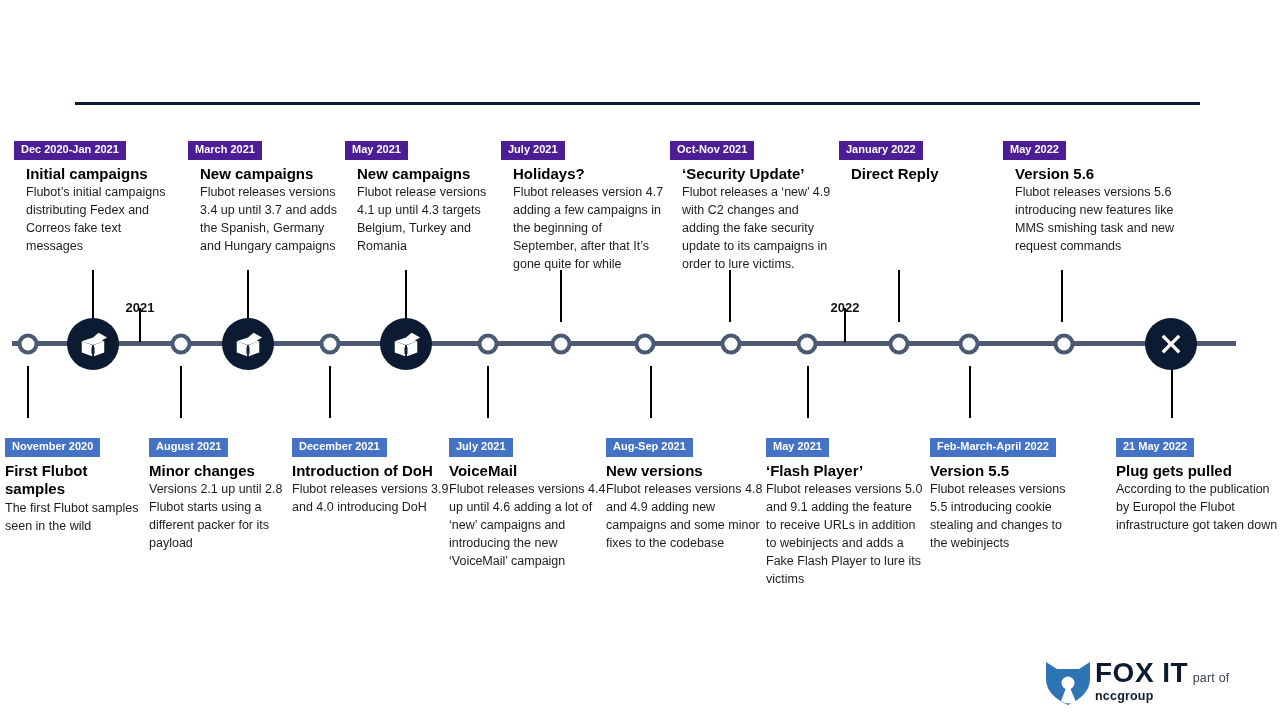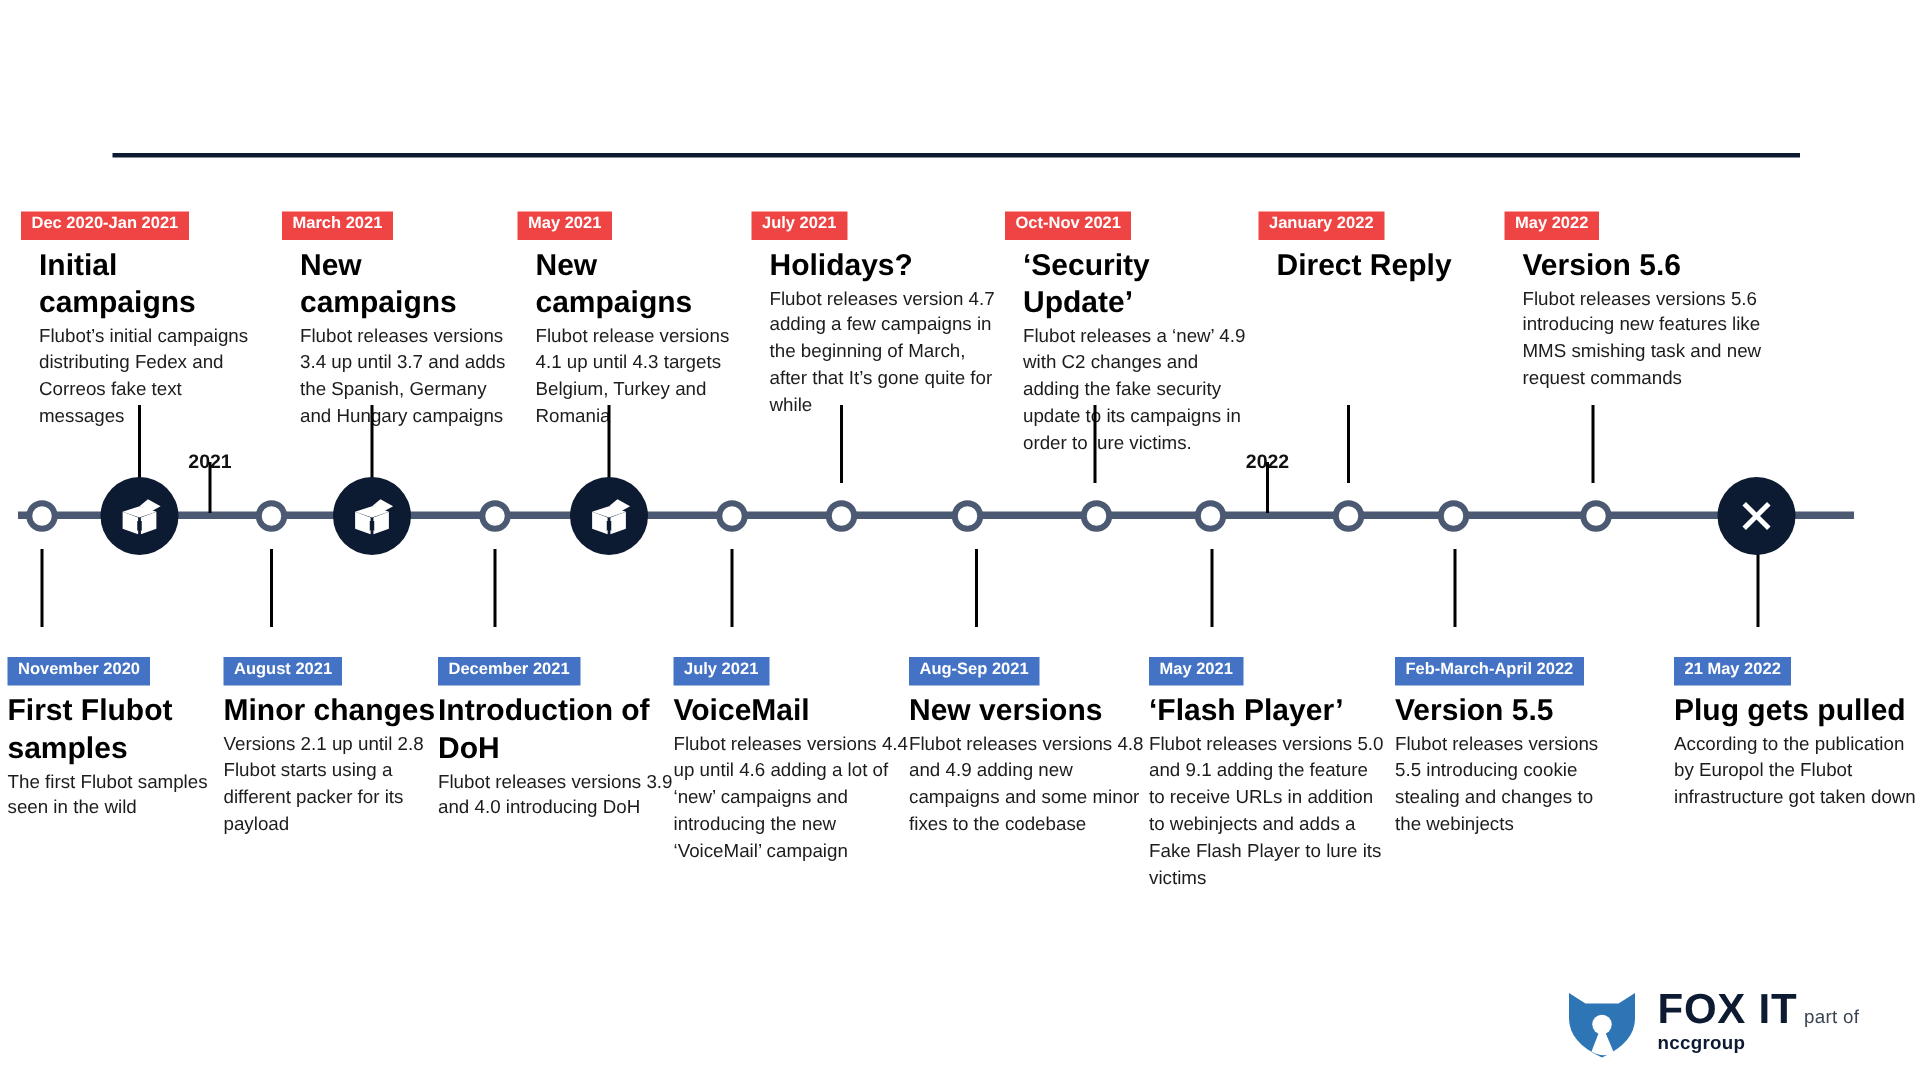--- a/index.html
+++ b/index.html
@@ -95,25 +95,25 @@
   }
   .badge {
     display: inline-block;
     padding: 3px 7px 4px 7px;
     font-size: 11px;
     font-weight: 700;
     color: #ffffff;
     line-height: 1.05;
     white-space: nowrap;
   }
-  .badge-top    { background: #ef4444; }
+  .badge-top    { background: #4c1d95; }
   .badge-bottom { background: #4472c4; }
 
   .ev-title {
-    font-size: 20px;
+    font-size: 15px;
     font-weight: 700;
     color: #000000;
     margin-top: 5px;
     line-height: 1.25;
   }
   .ev-body {
     font-size: 12.5px;
     color: #1c1c1c;
     line-height: 1.43;
     margin-top: 1px;
@@ -121,21 +121,21 @@
   .top-indent .ev-title,
   .top-indent .ev-body { padding-left: 12px; }
 
   
   .logo {
     position: absolute;
     left: 1042px;
     top: 655px;
     display: flex;
     align-items: center;
-    gap: 11px;
+    gap: 1px;
   }
   .logo-mark { width: 52px; height: 52px; }
   .logo-text { line-height: 1; }
   .logo-word {
     font-size: 28px;
     font-weight: 800;
     letter-spacing: 0.5px;
     color: #0d1b32;
   }
   .logo-sub {
@@ -148,21 +148,21 @@
 </style>
 </head>
 <body>
 
 <div class="top-rule"></div>
 
 <div id="top-events">
     <div class="event top-indent" style="left:14px;top:139px;width:165px"><span class="badge badge-top">Dec 2020-Jan 2021</span><div class="ev-title">Initial campaigns</div><div class="ev-body">Flubot’s initial campaigns distributing Fedex and Correos fake text  messages</div></div>
     <div class="event top-indent" style="left:188px;top:139px;width:150px"><span class="badge badge-top">March 2021</span><div class="ev-title">New campaigns</div><div class="ev-body">Flubot releases versions 3.4 up until 3.7 and adds the Spanish, Germany and Hungary campaigns</div></div>
     <div class="event top-indent" style="left:345px;top:139px;width:152px"><span class="badge badge-top">May 2021</span><div class="ev-title">New campaigns</div><div class="ev-body">Flubot release versions 4.1 up until 4.3 targets Belgium, Turkey and Romania</div></div>
-    <div class="event top-indent" style="left:501px;top:139px;width:168px"><span class="badge badge-top">July 2021</span><div class="ev-title">Holidays?</div><div class="ev-body">Flubot releases version 4.7 adding a few campaigns in the beginning of March, after that It’s gone quite for while</div></div>
+    <div class="event top-indent" style="left:501px;top:139px;width:168px"><span class="badge badge-top">July 2021</span><div class="ev-title">Holidays?</div><div class="ev-body">Flubot releases version 4.7 adding a few campaigns in the beginning of September, after that It’s gone quite for while</div></div>
     <div class="event top-indent" style="left:670px;top:139px;width:166px"><span class="badge badge-top">Oct-Nov 2021</span><div class="ev-title">‘Security Update’</div><div class="ev-body">Flubot releases a ‘new’ 4.9 with C2 changes and  adding the fake security update to  its campaigns in order to lure victims.</div></div>
     <div class="event top-indent" style="left:839px;top:139px;width:158px"><span class="badge badge-top">January 2022</span><div class="ev-title">Direct Reply</div></div>
     <div class="event top-indent" style="left:1003px;top:139px;width:176px"><span class="badge badge-top">May 2022</span><div class="ev-title">Version 5.6</div><div class="ev-body">Flubot releases versions 5.6 introducing new features like MMS smishing task and new request commands</div></div>
   </div>
 
 <div class="axis-line"></div>
 <div id="stems">
     <div class="stem stem-up" style="left:93px"></div>
     <div class="stem stem-up" style="left:248px"></div>
     <div class="stem stem-up" style="left:406px"></div>

